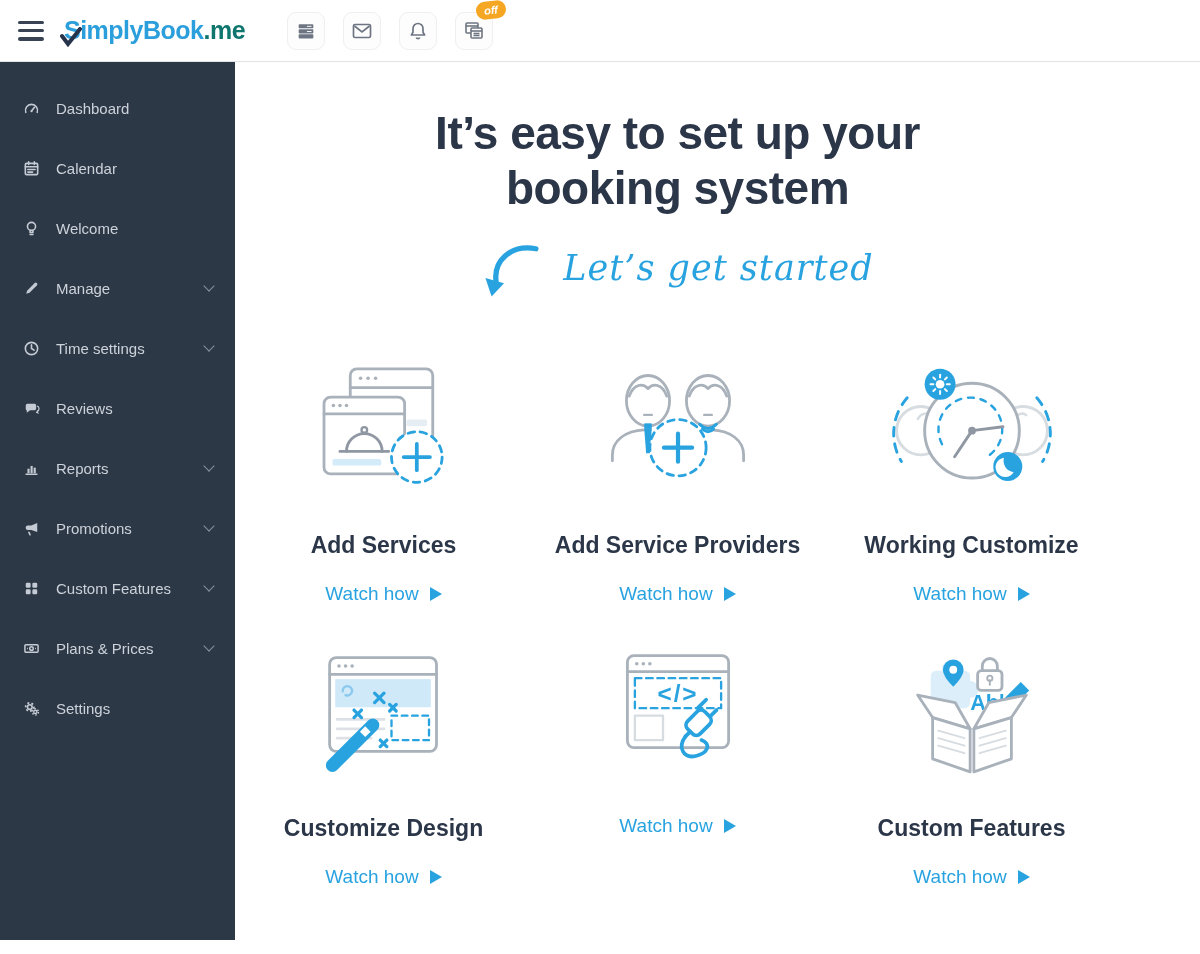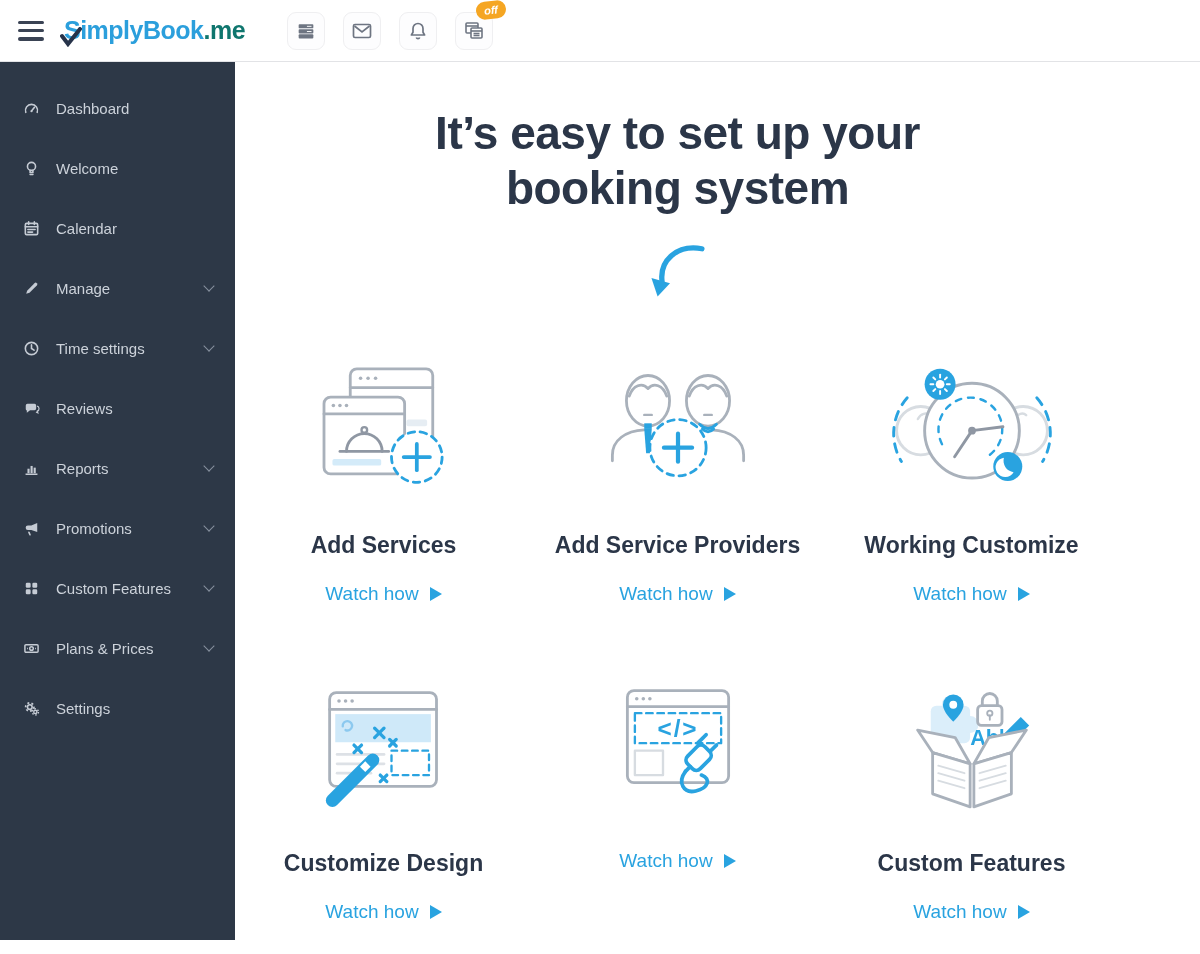--- a/index.html
+++ b/index.html
@@ -47,21 +47,21 @@
   .main { position:absolute; top:62px; left:235px; right:0; bottom:0; background:#fff; padding:44px 80px 16px 0; overflow:hidden; }
   .content { max-width:890px; margin:0 auto; }
   .hero-title { text-align:center; font-size:46px; line-height:1.2; font-weight:bold; color:#2b3648; letter-spacing:-0.5px; }
   .tagline-row { display:flex; align-items:flex-start; justify-content:center; margin-top:22px; gap:20px; }
   .tagline-text {
     font-family:"DejaVu Serif", cursive; font-style:italic; font-weight:500;
     font-size:35px; color:#29a3e0; letter-spacing:1px; margin-top:10px;
   }
   .grid {
     margin-top:56px; display:grid; grid-template-columns:repeat(3, 294px);
-    row-gap:71px; justify-content:center; text-align:right;
+    row-gap:36px; justify-content:center; text-align:right;
   }
   .card { display:flex; flex-direction:column; align-items:center; }
   .illus { height:150px; display:flex; align-items:flex-end; justify-content:center; }
   .card-title { font-size:23px; font-weight:bold; color:#2b3648; margin-top:24px; }
   .watch { margin-top:24px; display:inline-flex; align-items:center; font-size:19px; color:#29a3e0; text-decoration:none; cursor:pointer; }
   .play { width:0; height:0; border-top:7px solid transparent; border-bottom:7px solid transparent; border-left:12px solid #29a3e0; margin-left:11px; display:inline-block; }
 </style>
 </head>
 <body>
 
@@ -122,42 +122,42 @@
             <path d="M2.6 11.6a5.7 5.7 0 1 1 10.8 0"></path>
             <line x1="8" y1="10.4" x2="10.8" y2="6.8"></line>
             <circle cx="8" cy="10.6" r="1" fill="#c5cbd4" stroke="none"></circle>
           </svg>
         </span>
       <span>Dashboard</span>
     </a>
     <a class="nav-item">
       <span class="nicon">
           <svg width="17" height="17" viewBox="0 0 16 16" fill="none" stroke="#c5cbd4" stroke-width="1.5" stroke-linecap="round">
-            <circle cx="8" cy="6" r="3.8"></circle>
-            <path d="M6.7 9.6v2.2h2.6V9.6"></path>
-            <line x1="6.7" y1="13.7" x2="9.3" y2="13.7"></line>
-          </svg>
-        </span>
-      <span>Welcome</span>
-    </a>
-    <a class="nav-item">
-      <span class="nicon">
-          <svg width="17" height="17" viewBox="0 0 16 16" fill="none" stroke="#c5cbd4" stroke-width="1.5" stroke-linecap="round">
             <rect x="2.2" y="3.2" width="11.6" height="10.6" rx="1.2"></rect>
             <line x1="2.2" y1="6.4" x2="13.8" y2="6.4"></line>
             <line x1="5.3" y1="1.8" x2="5.3" y2="4.2"></line>
             <line x1="10.7" y1="1.8" x2="10.7" y2="4.2"></line>
             <line x1="4.6" y1="9" x2="11.4" y2="9"></line>
             <line x1="4.6" y1="11.4" x2="9" y2="11.4"></line>
           </svg>
         </span>
       <span>Calendar</span>
     </a>
     <a class="nav-item">
       <span class="nicon">
+          <svg width="17" height="17" viewBox="0 0 16 16" fill="none" stroke="#c5cbd4" stroke-width="1.5" stroke-linecap="round">
+            <circle cx="8" cy="6" r="3.8"></circle>
+            <path d="M6.7 9.6v2.2h2.6V9.6"></path>
+            <line x1="6.7" y1="13.7" x2="9.3" y2="13.7"></line>
+          </svg>
+        </span>
+      <span>Welcome</span>
+    </a>
+    <a class="nav-item">
+      <span class="nicon">
           <svg width="17" height="17" viewBox="0 0 16 16">
             <path d="M3 13l.9-3L10.8 3a1.55 1.55 0 0 1 2.2 2.2L6.1 12.1 3 13z" fill="#c5cbd4"></path>
           </svg>
         </span>
       <span>Manage</span>
       <span class="chev"></span>
     </a>
     <a class="nav-item">
       <span class="nicon">
           <svg width="17" height="17" viewBox="0 0 16 16" fill="none" stroke="#c5cbd4" stroke-width="1.5" stroke-linecap="round">
@@ -242,20 +242,21 @@
     <h1 class="hero-title">
       <span>It’s easy to set up your</span><br>
       <span>booking system</span>
     </h1>
 
     <div class="tagline-row">
       <svg width="62" height="64" viewBox="0 0 70 66">
           <path d="M62 9C34 4 14 22 17 46" fill="none" stroke="#29a3e0" stroke-width="6" stroke-linecap="round"></path>
           <polygon points="5,42 26,48 12,63" fill="#29a3e0"></polygon>
         </svg>
+      <span class="tagline-text">Let’s get started</span>
     </div>
 
     <div class="grid">
 
       <div class="card">
         <div class="illus">
             <svg width="150" height="145" viewBox="0 0 160 150" fill="none" stroke-linecap="round" stroke-linejoin="round">
           <rect x="44" y="4" width="88" height="100" rx="7" fill="#fff" stroke="#a9b1bb" stroke-width="3"></rect>
           <line x1="44" y1="24" x2="132" y2="24" stroke="#a9b1bb" stroke-width="3"></line>
           <circle cx="55" cy="14" r="1.9" fill="#a9b1bb"></circle>

